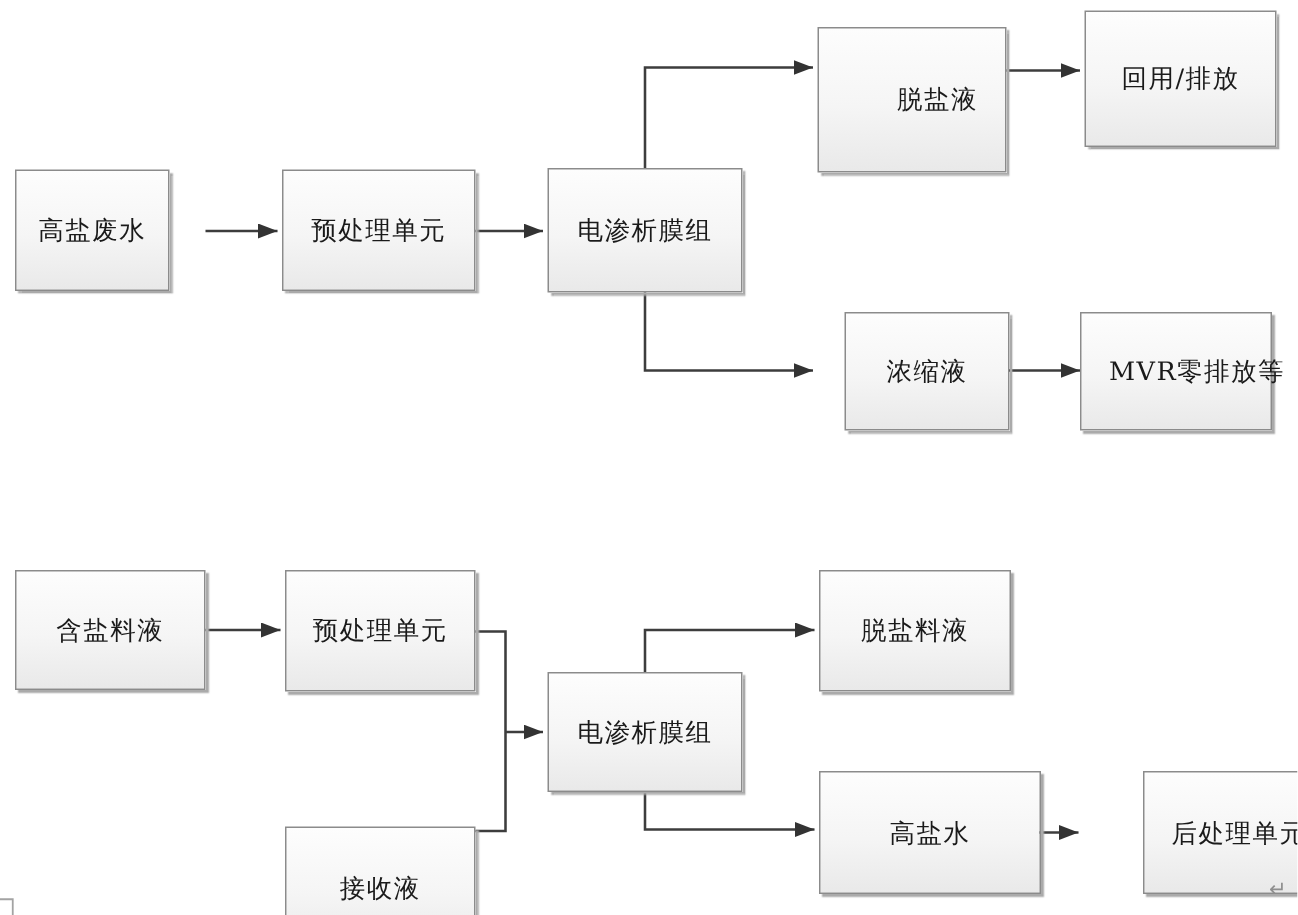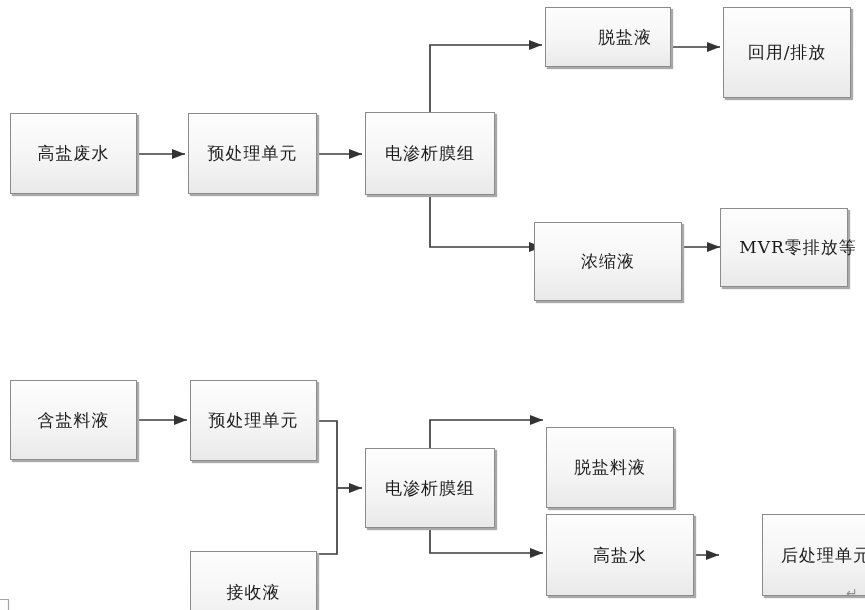--- a/index.html
+++ b/index.html
@@ -56,55 +56,55 @@
     <path d="M137,420 H187" stroke="#3d3d3d" stroke-width="1.7" fill="none" marker-end="url(#arrow)"></path>
     <path d="M317,421 H337 V554 H317" stroke="#3d3d3d" stroke-width="1.7" fill="none"></path>
     <path d="M337,488 H362" stroke="#3d3d3d" stroke-width="1.7" fill="none" marker-end="url(#arrow)"></path>
     <path d="M430,448 V420 H543" stroke="#3d3d3d" stroke-width="1.7" fill="none" marker-end="url(#arrow)"></path>
     <path d="M430,528 V553 H543" stroke="#3d3d3d" stroke-width="1.7" fill="none" marker-end="url(#arrow)"></path>
     <path d="M674,555 H719" stroke="#3d3d3d" stroke-width="1.7" fill="none" marker-end="url(#arrow)"></path>
 
     <path d="M0,599.5 H8.5 V610" stroke="#a3a3a3" stroke-width="1.2" fill="none"></path>
   </svg>
 
-  <div class="node" style="left:10px;top:113px;width:127px;height:81px;">
+  <div class="node" style="left:10px;top:113px;width:103px;height:81px;">
     <span>高盐废水</span>
   </div>
   <div class="node" style="left:188px;top:113px;width:129px;height:81px;">
     <span>预处理单元</span>
   </div>
   <div class="node" style="left:365px;top:112px;width:130px;height:83px;">
     <span>电渗析膜组</span>
   </div>
-  <div class="node" style="left:545px;top:7px;width:126px;height:60px;padding-left:34px;">
+  <div class="node" style="left:545px;top:18px;width:126px;height:97px;padding-left:34px;">
     <span>脱盐液</span>
   </div>
   <div class="node" style="left:723px;top:7px;width:128px;height:91px;">
     <span>回用/排放</span>
   </div>
-  <div class="node" style="left:534px;top:208px;width:148px;height:79px;margin-top:14px;">
+  <div class="node" style="left:563px;top:208px;width:110px;height:79px;">
     <span>浓缩液</span>
   </div>
   <div class="node" style="left:720px;top:208px;width:128px;height:79px;padding-left:28px;">
     <span>MVR零排放等</span>
   </div>
 
   <div class="node" style="left:10px;top:380px;width:127px;height:80px;font-family:Liberation Mono, monospace;">
     <span>含盐料液</span>
   </div>
   <div class="node" style="left:190px;top:380px;width:127px;height:81px;">
     <span>预处理单元</span>
   </div>
   <div class="node" style="left:190px;top:514px;width:127px;height:82px;margin-top:37px;">
     <span>接收液</span>
   </div>
   <div class="node" style="left:365px;top:448px;width:130px;height:80px;">
     <span>电渗析膜组</span>
   </div>
-  <div class="node" style="left:546px;top:380px;width:128px;height:81px;margin-top:47px;">
+  <div class="node" style="left:546px;top:380px;width:128px;height:81px;">
     <span>脱盐料液</span>
   </div>
   <div class="node" style="left:546px;top:514px;width:148px;height:82px;">
     <span>高盐水</span>
   </div>
   <div class="node" style="left:716px;top:514px;width:128px;height:82px;margin-left:46px;">
     <span>后处理单元</span>
   </div>
 
   <span class="return-mark">↵</span>

